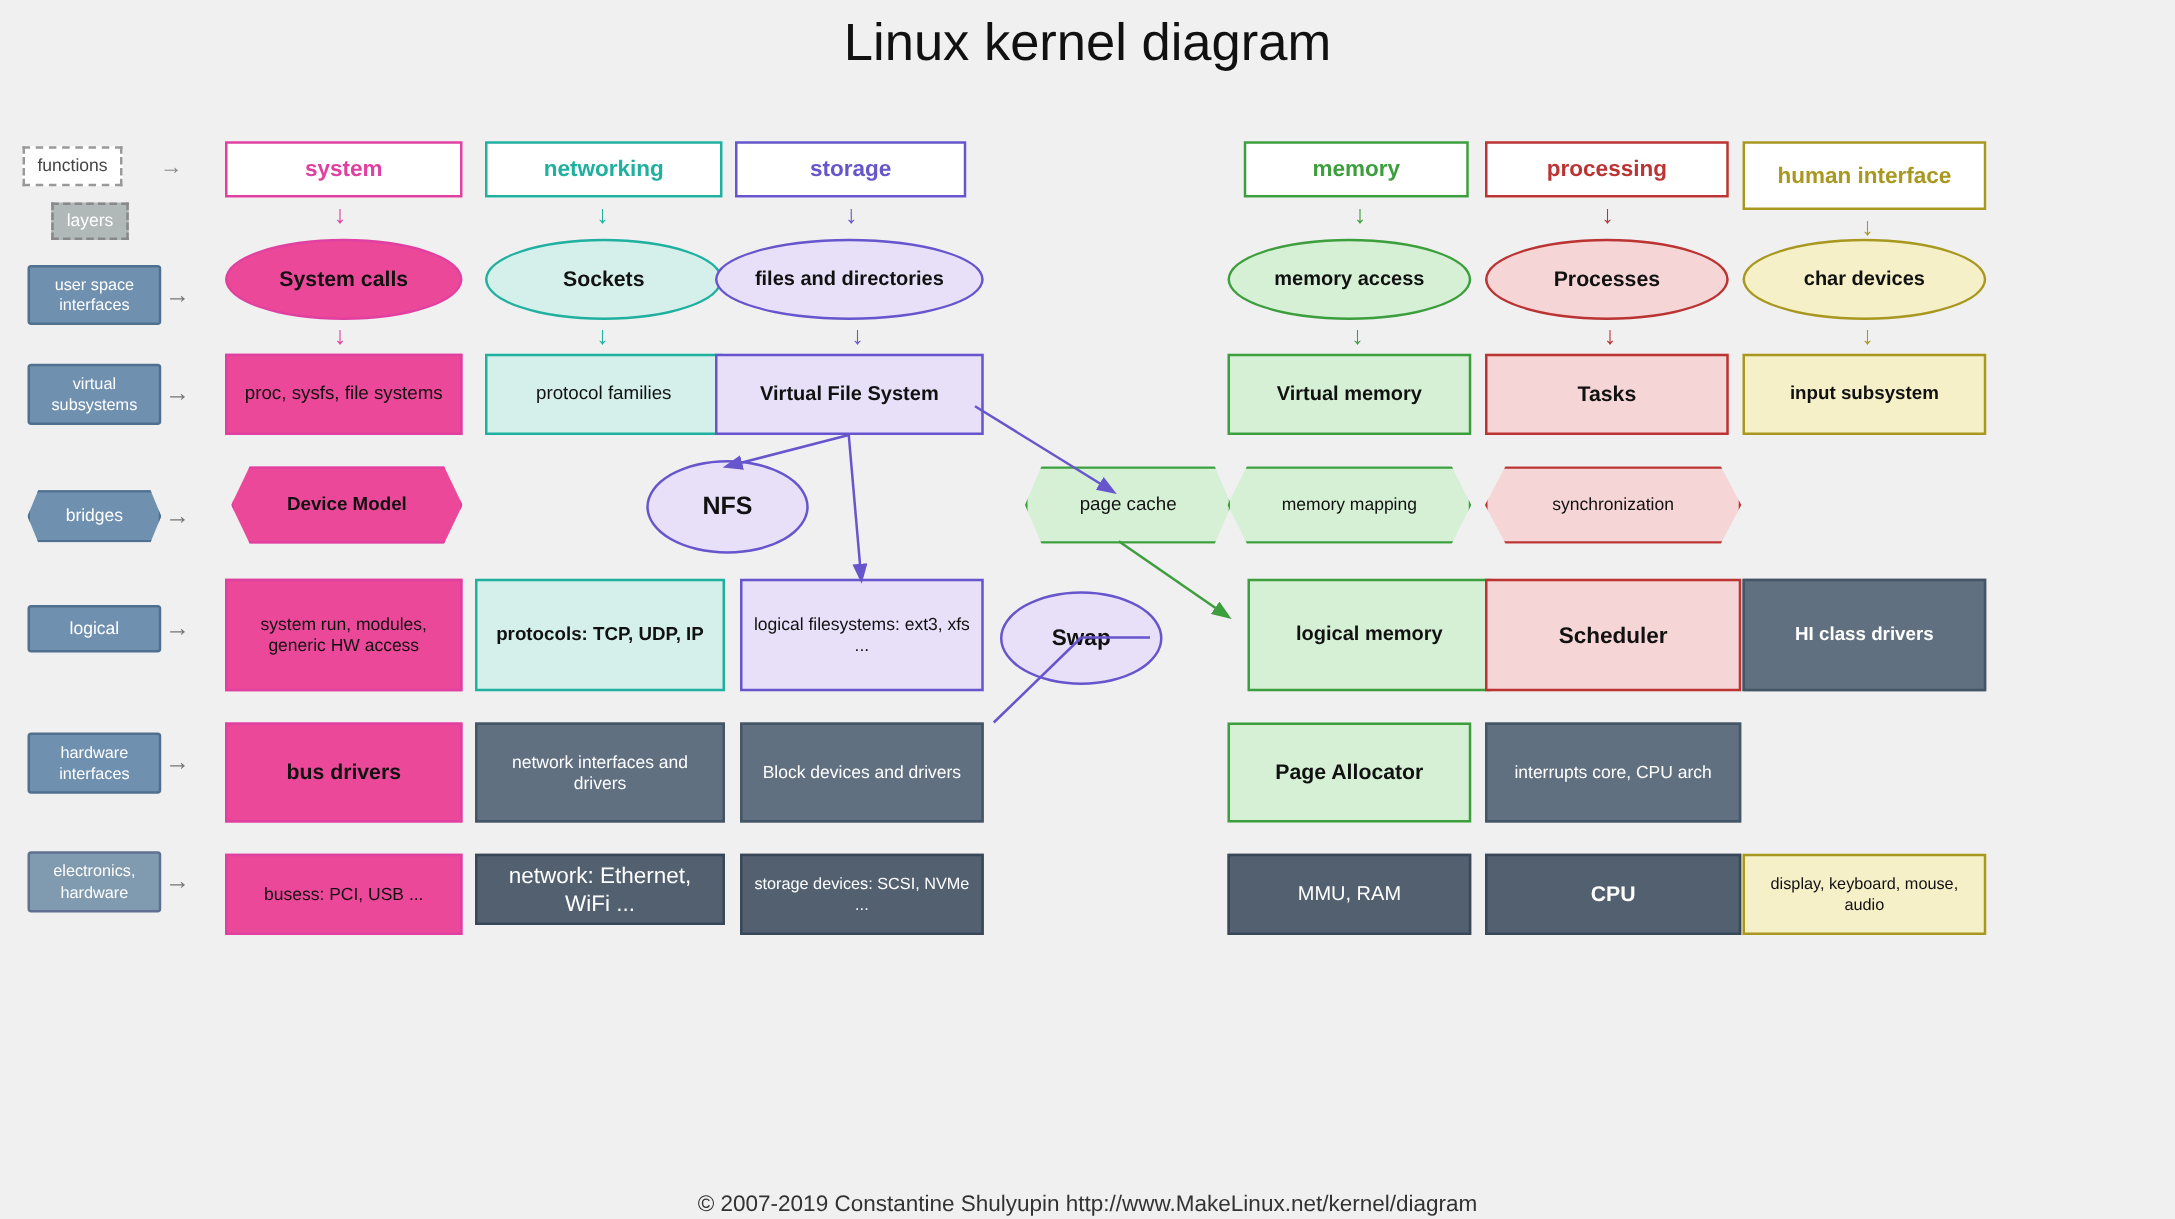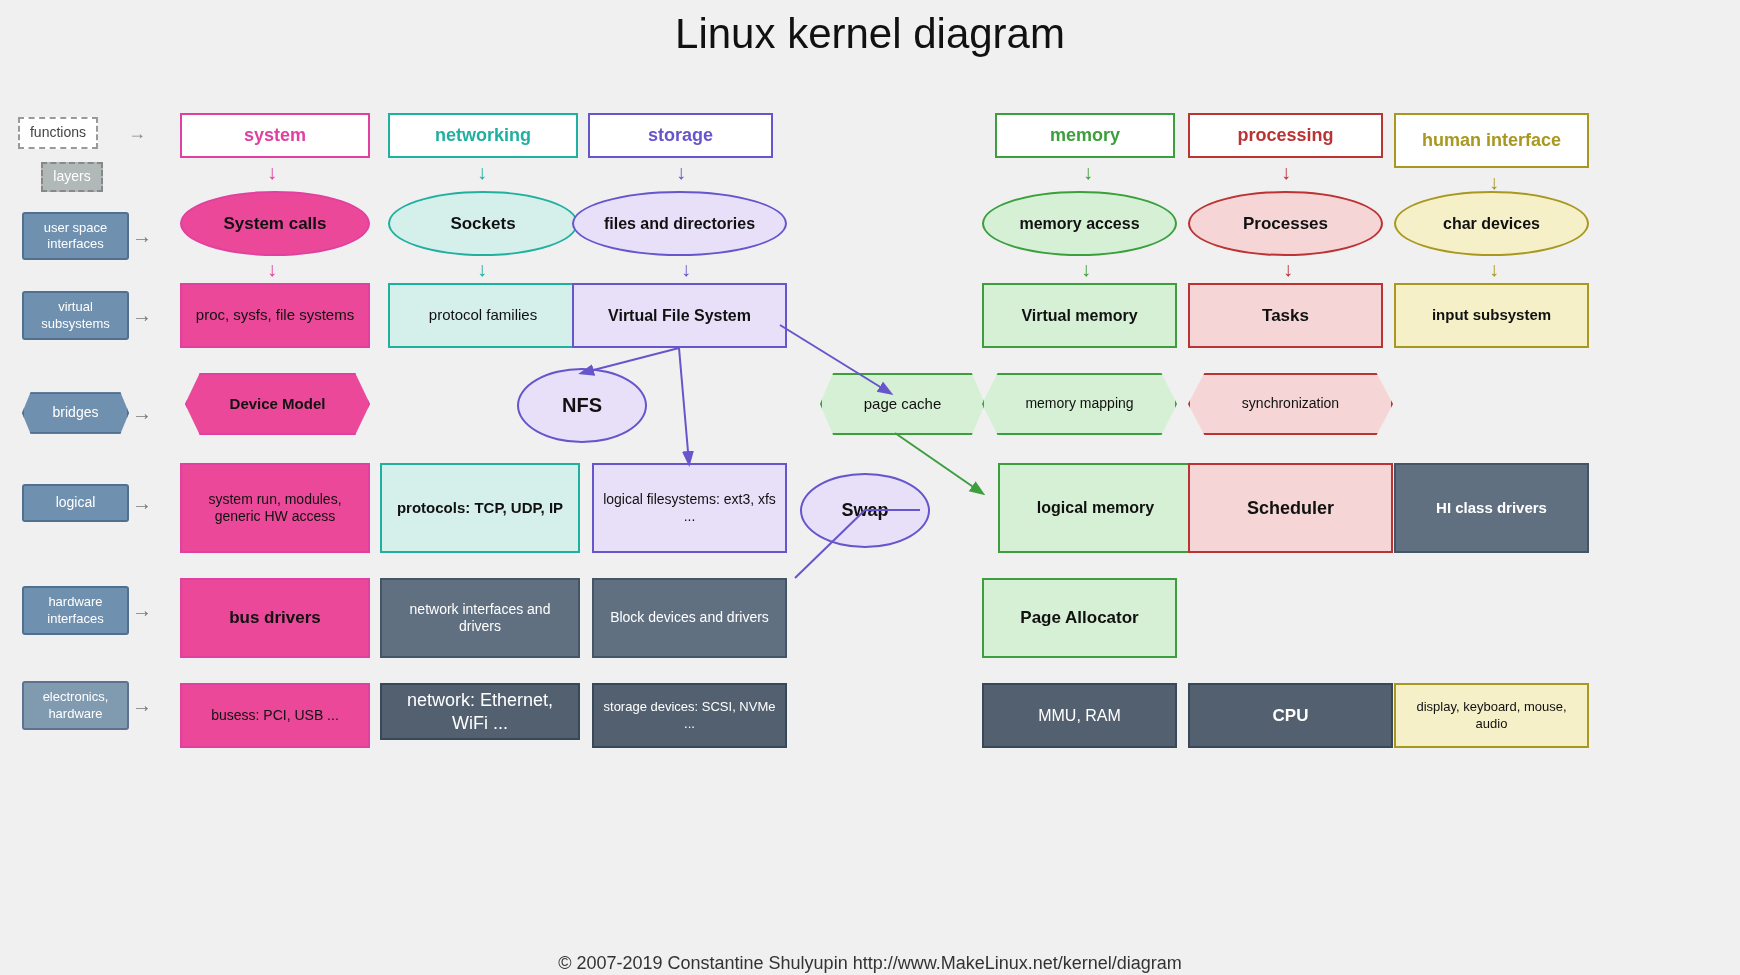--- a/index.html
+++ b/index.html
@@ -238,20 +238,23 @@
 interfaces
 and drivers</div>
 
     <div class="abs bg-dark" style="left:572px;top:505px;width:195px;height:80px;font-size:14px;padding:6px;">Block
 devices
 and drivers</div>
 
     <div class="abs bg-green-border" style="left:962px;top:505px;width:195px;height:80px;font-size:17px;font-weight:bold;padding:8px;">Page
 Allocator</div>
 
+    <div class="abs bg-dark" style="left:1168px;top:505px;width:205px;height:80px;font-size:14px;padding:6px;">interrupts
+core,
+CPU arch</div>
 
 
     <div class="abs bg-pink-border" style="left:160px;top:610px;width:190px;height:65px;font-size:14px;padding:20px;">busess:
 PCI, USB ...</div>
 
     <div class="abs bg-darker" style="left:360px;top:610px;width:200px;height:57px;font-size:18px;padding:6px;">network:
 Ethernet, WiFi ...</div>
 
     <div class="abs bg-darker" style="left:572px;top:610px;width:195px;height:65px;font-size:13px;padding:6px;">storage devices:
 SCSI, NVMe ...</div>

